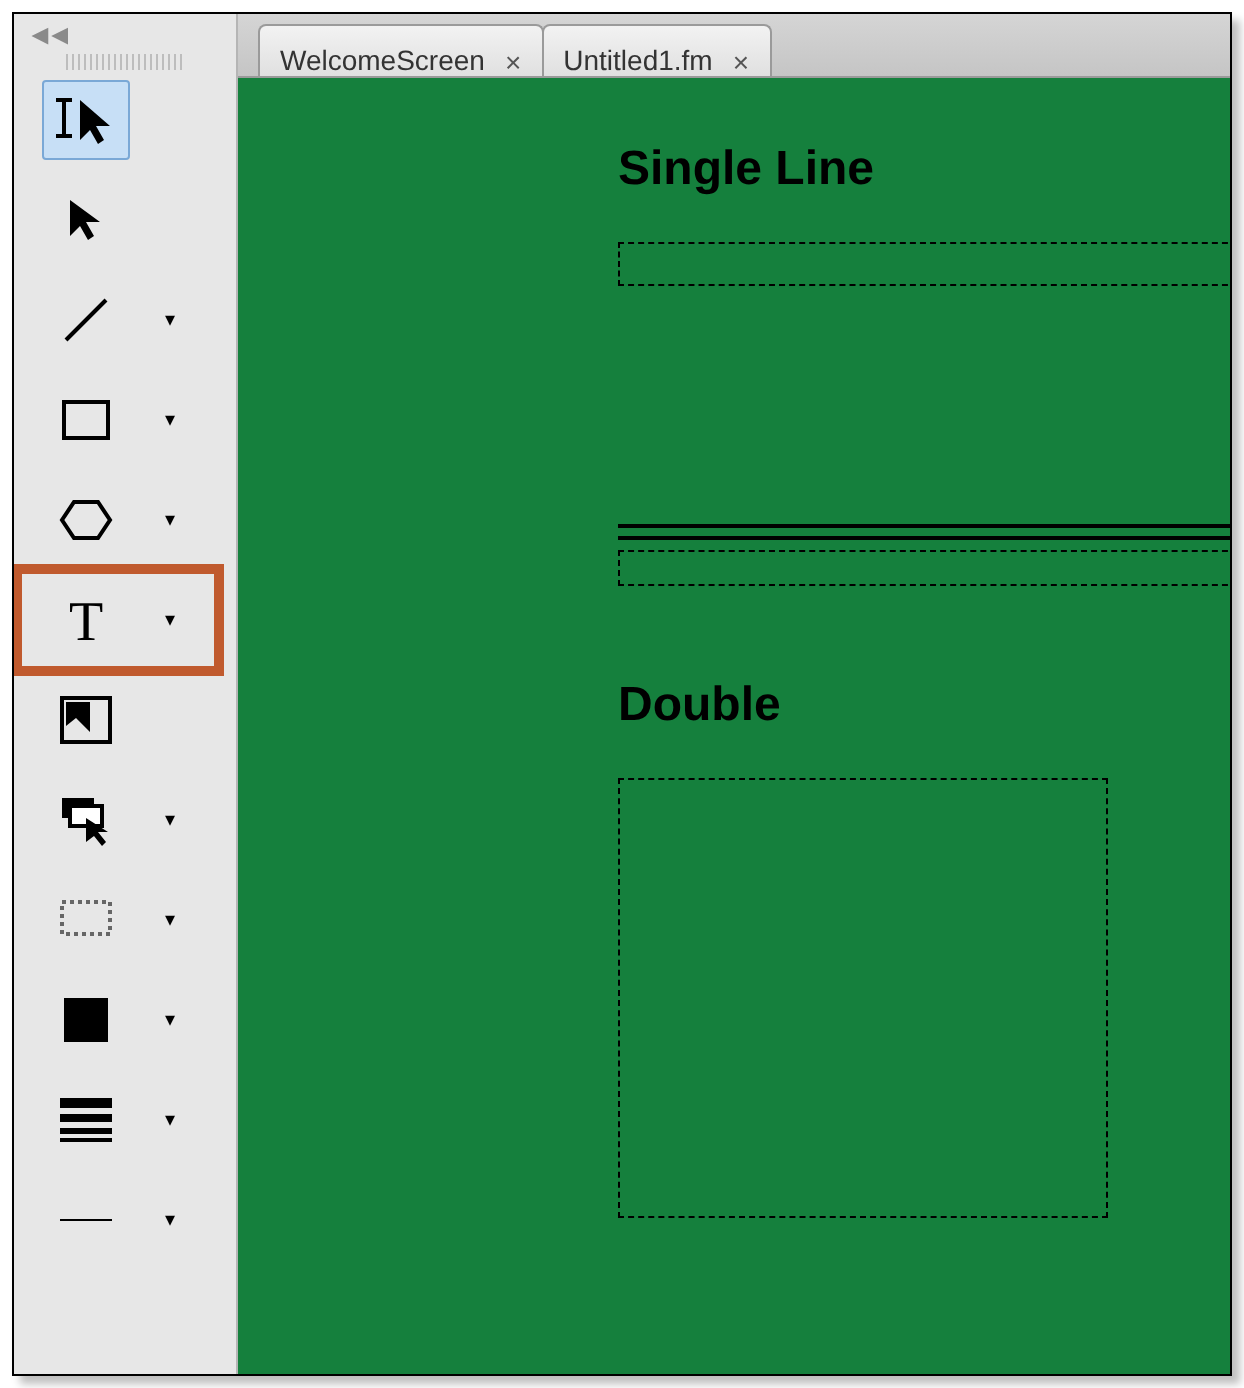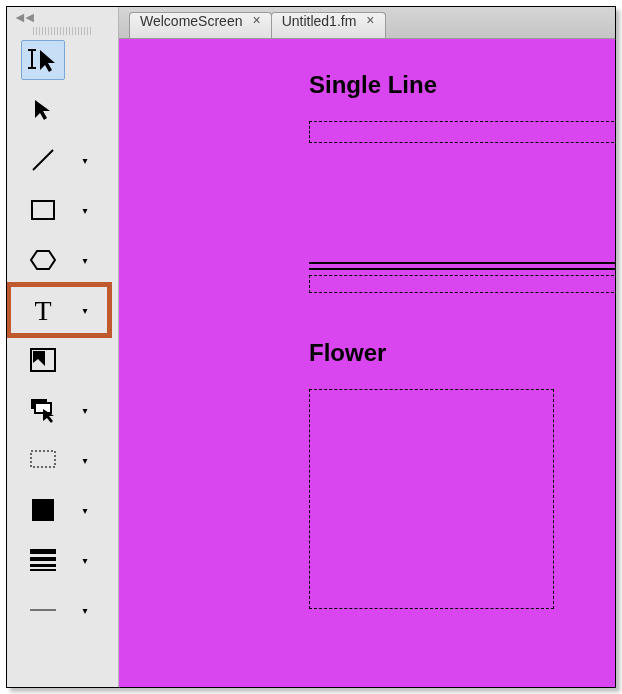--- a/index.html
+++ b/index.html
@@ -102,40 +102,40 @@
     padding-left: 10px;
     gap: 0;
   }
   .tab {
     height: 26px;
     background: linear-gradient(#f2f2f2, #e0e0e0);
     border: 1px solid #9a9a9a;
     border-bottom: none;
     border-radius: 4px 4px 0 0;
     display: flex;
-    align-items: flex-start;
+    align-items: flex-end;
     padding: 0 10px;
     font-size: 14px;
     color: #333;
     margin-right: -1px;
   }
   .tab .close {
     margin-left: 10px;
     color: #555;
     font-size: 14px;
     line-height: 1;
   }
   
   .docarea {
     position: absolute;
     left: 112px;
     top: 32px;
     right: 0;
     bottom: 0;
-    background: #d946ef;
+    background: #15803d;
   }
   .heading {
     position: absolute;
     font-family: Arial, sans-serif;
     font-weight: bold;
     font-size: 24px;
     color: #000;
   }
   .dashed-box {
     position: absolute;
@@ -288,17 +288,17 @@
   </div>
 
   <div class="docarea">
     <div class="heading" style="left:190px; top:32px;">Single Line</div>
     <div class="dashed-box" style="left:190px; top:82px; width:310px; height:22px;"></div>
 
     <div class="solid-line" style="left:190px; top:223px; width:310px;"></div>
     <div class="solid-line" style="left:190px; top:229px; width:310px;"></div>
     <div class="dashed-box" style="left:190px; top:236px; width:310px; height:18px;"></div>
 
-    <div class="heading" style="left:190px; top:300px;">Flower</div>
+    <div class="heading" style="left:190px; top:300px;">Double</div>
     <div class="dashed-box" style="left:190px; top:350px; width:245px; height:220px;"></div>
   </div>
 
 </div>
 
 </body></html>

